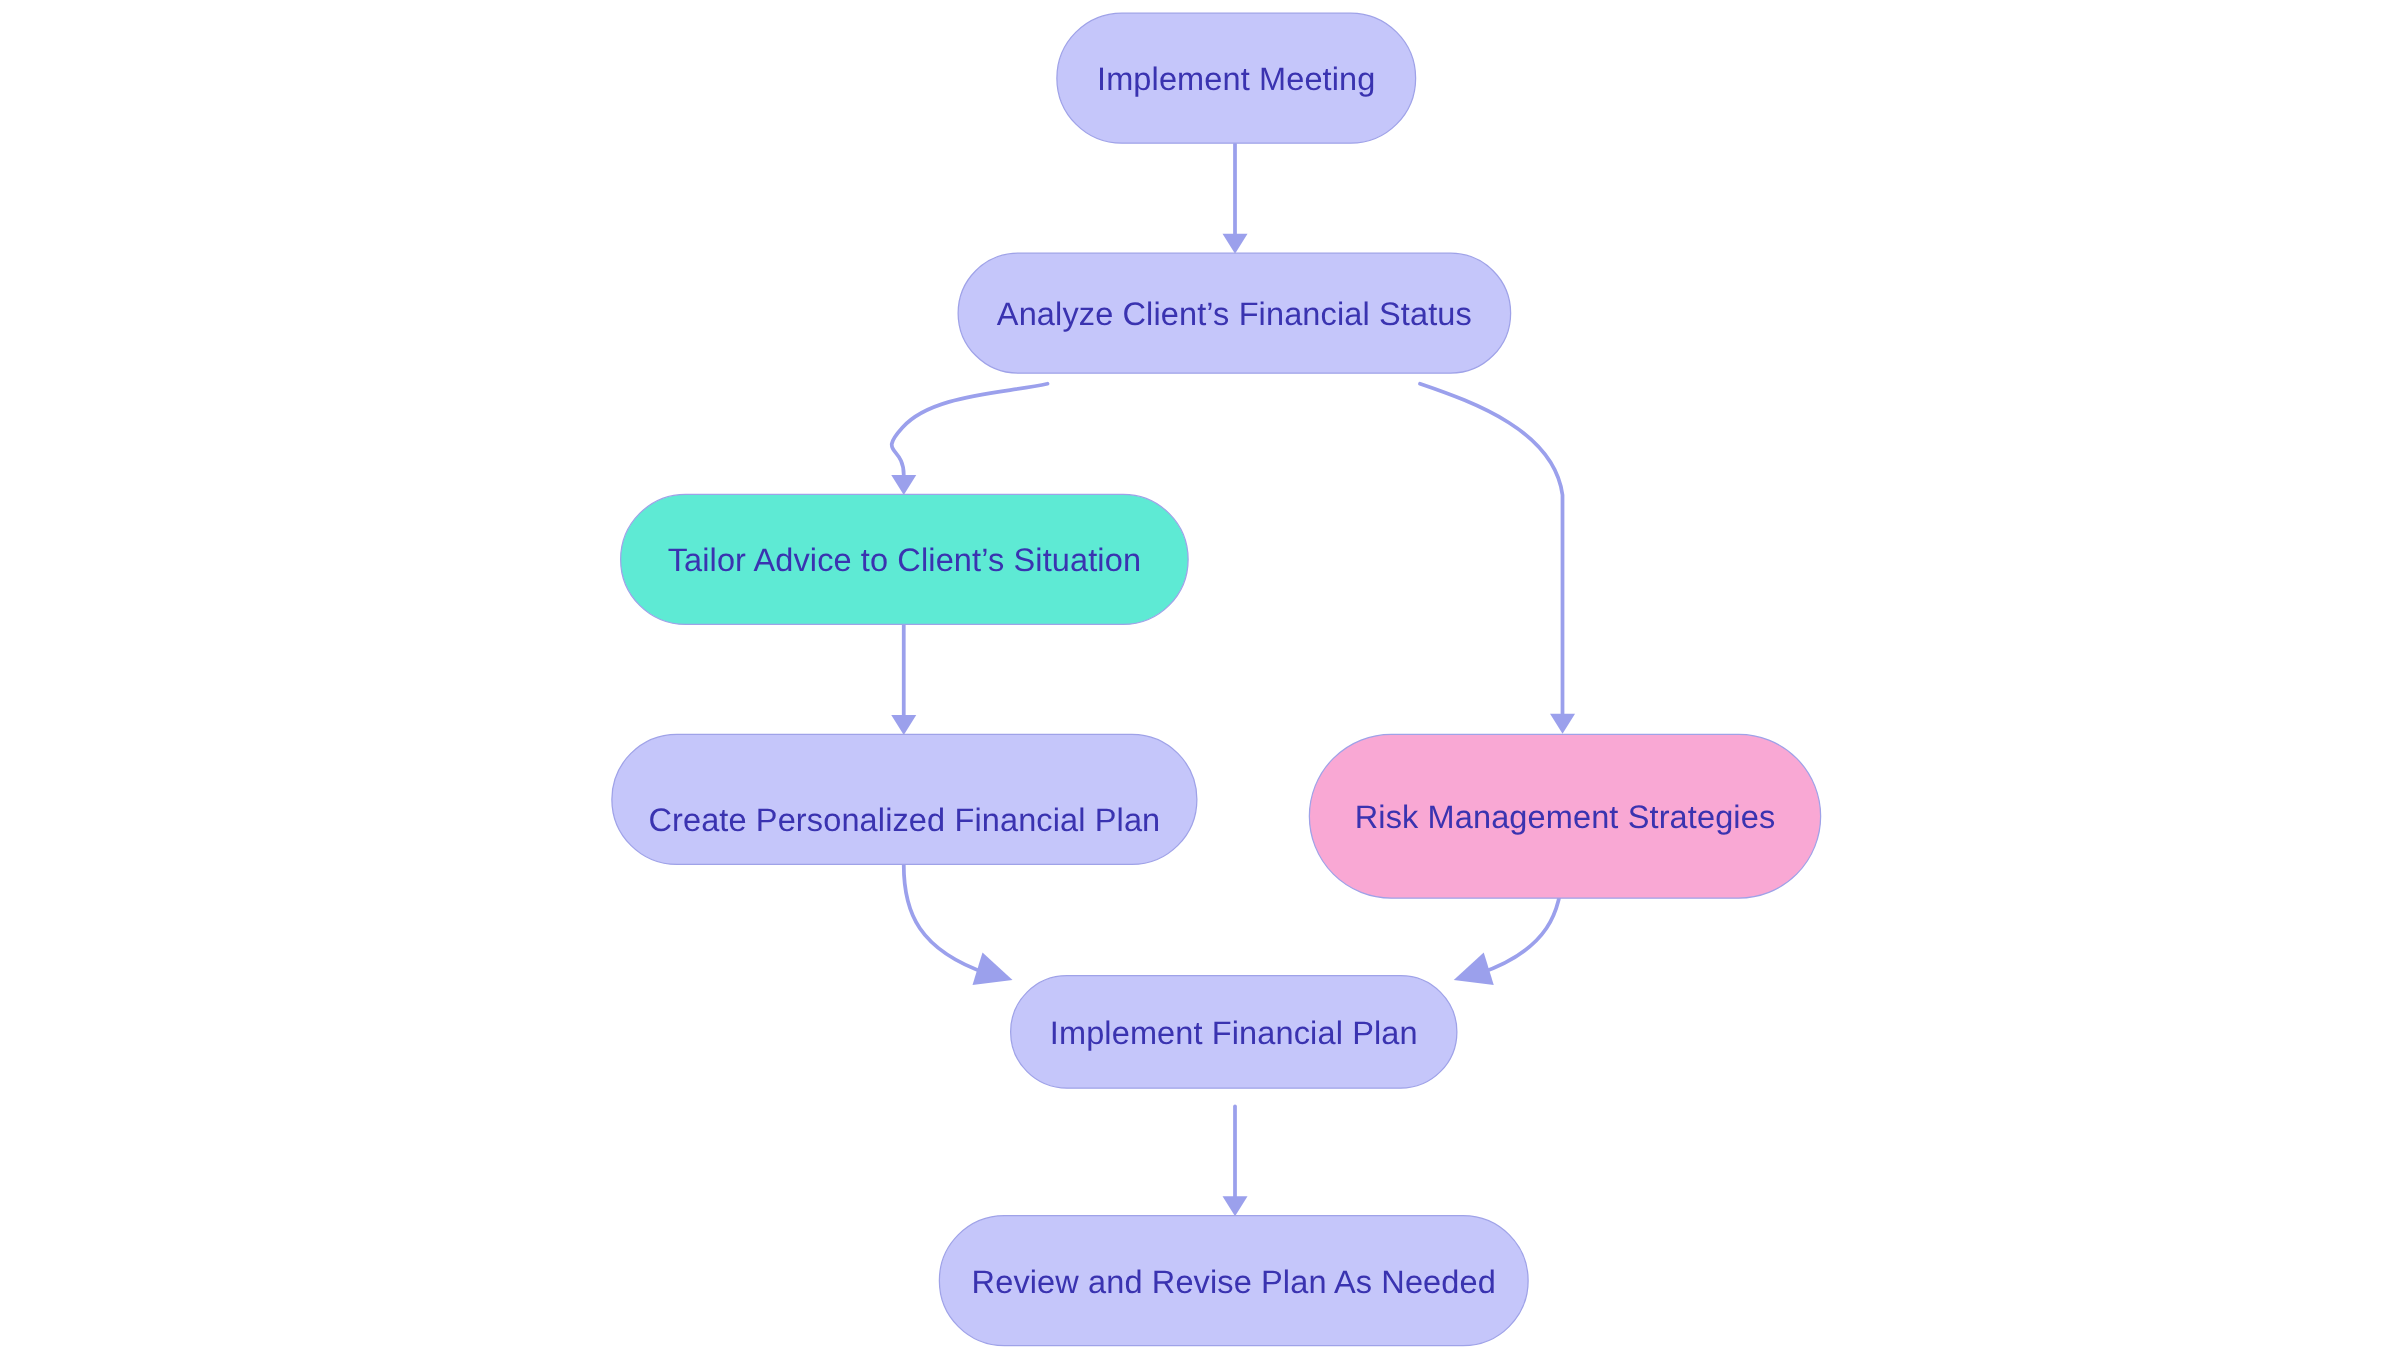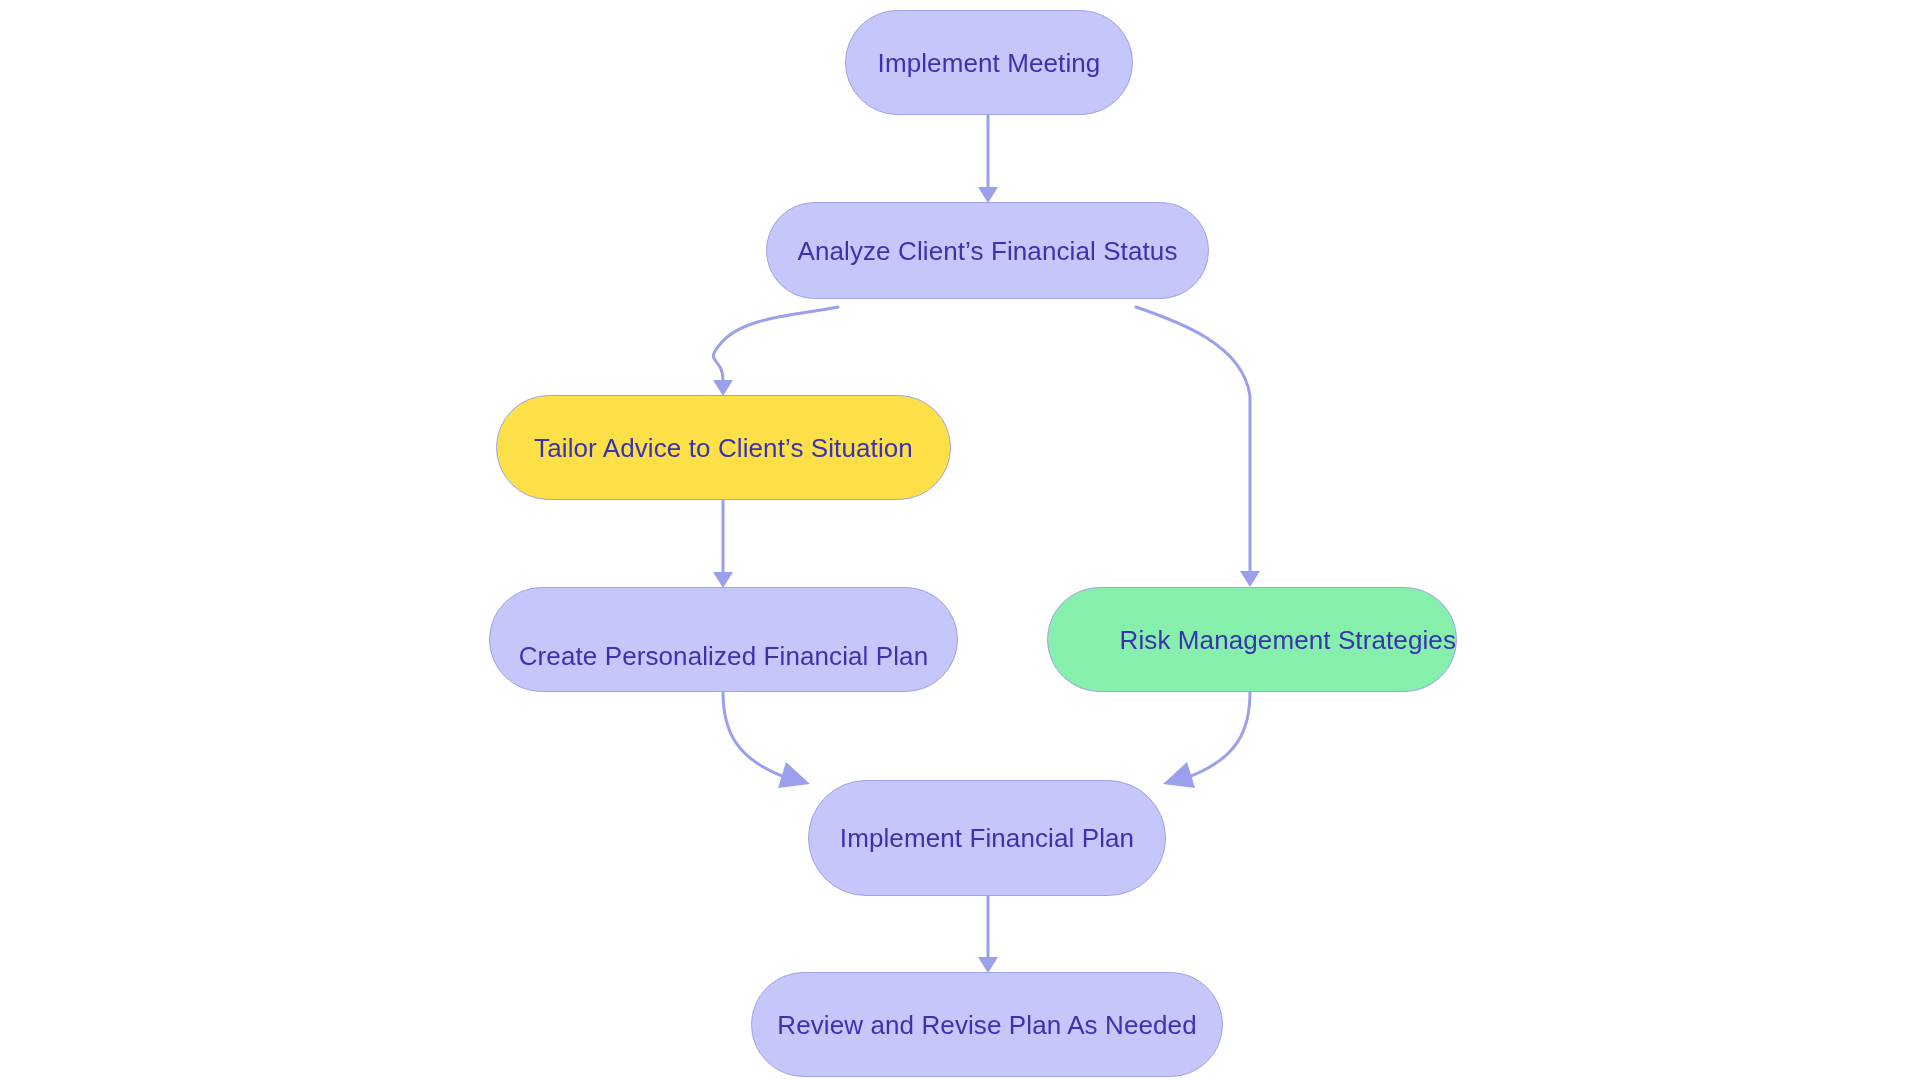--- a/index.html
+++ b/index.html
@@ -84,30 +84,30 @@
       </g>
     </svg>
 
   <div id="node-layer">
       <div class="node" style="left: 845px; top: 10px; width: 288px; height: 105px; background: rgb(197, 198, 250); border-color: rgb(159, 162, 232);">
         <span class="node-label" style="color: rgb(58, 51, 176);">Implement Meeting</span>
       </div>
       <div class="node" style="left: 766px; top: 202px; width: 443px; height: 97px; background: rgb(197, 198, 250); border-color: rgb(159, 162, 232);">
         <span class="node-label" style="color: rgb(58, 51, 176);">Analyze Client’s Financial Status</span>
       </div>
-      <div class="node" style="left: 496px; top: 395px; width: 455px; height: 105px; background: #fde047; border-color: rgb(159, 162, 232);">
+      <div class="node" style="left: 496px; top: 395px; width: 455px; height: 105px; background: #5eead4; border-color: rgb(159, 162, 232);">
         <span class="node-label" style="color: rgb(58, 51, 176);">Tailor Advice to Client’s Situation</span>
       </div>
       <div class="node" style="left: 489px; top: 587px; width: 469px; height: 105px; background: rgb(197, 198, 250); border-color: rgb(159, 162, 232);">
         <span class="node-label" style="color: rgb(58, 51, 176); margin-top: 32px;">Create Personalized Financial Plan</span>
       </div>
-      <div class="node" style="left: 1047px; top: 587px; width: 410px; height: 105px; background: #86efac; border-color: rgb(159, 162, 232); justify-content: flex-end;">
+      <div class="node" style="left: 1047px; top: 587px; width: 410px; height: 132px; background: #f9a8d4; border-color: rgb(159, 162, 232);">
         <span class="node-label" style="color: rgb(58, 51, 176);">Risk Management Strategies</span>
       </div>
-      <div class="node" style="left: 808px; top: 780px; width: 358px; height: 116px; background: rgb(197, 198, 250); border-color: rgb(159, 162, 232);">
+      <div class="node" style="left: 808px; top: 780px; width: 358px; height: 91px; background: rgb(197, 198, 250); border-color: rgb(159, 162, 232);">
         <span class="node-label" style="color: rgb(58, 51, 176);">Implement Financial Plan</span>
       </div>
       <div class="node" style="left: 751px; top: 972px; width: 472px; height: 105px; background: rgb(197, 198, 250); border-color: rgb(159, 162, 232);">
         <span class="node-label" style="color: rgb(58, 51, 176);">Review and Revise Plan As Needed</span>
       </div>
     </div>
 
 </div>
 
 </body></html>

